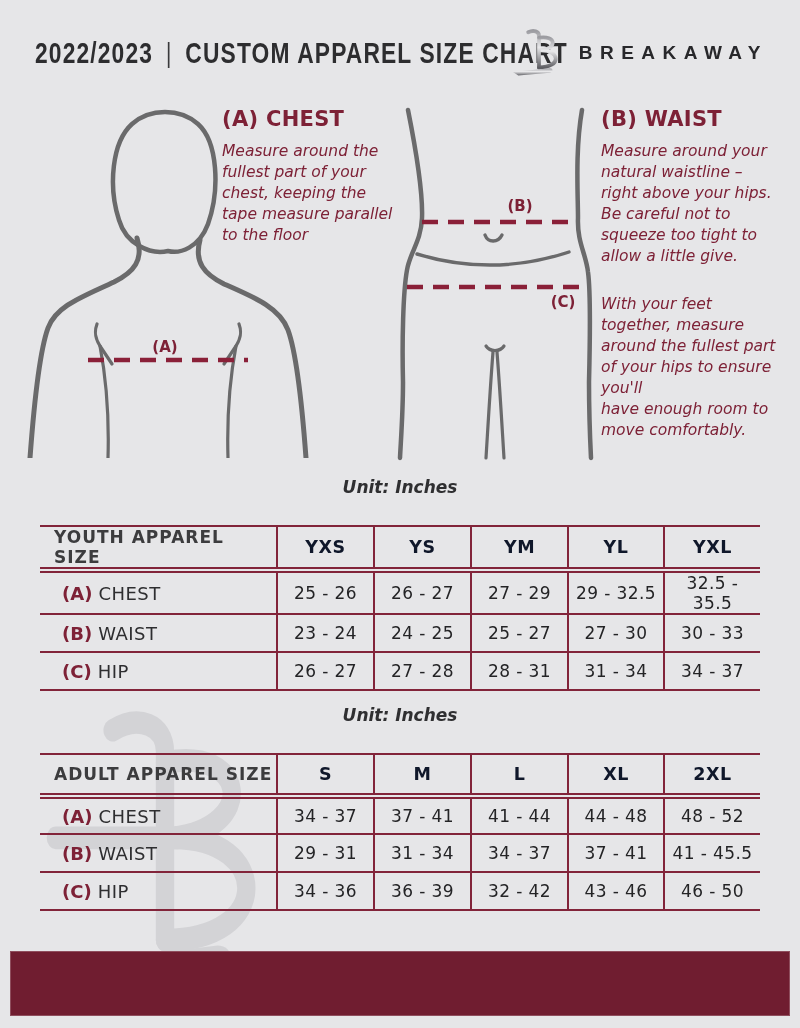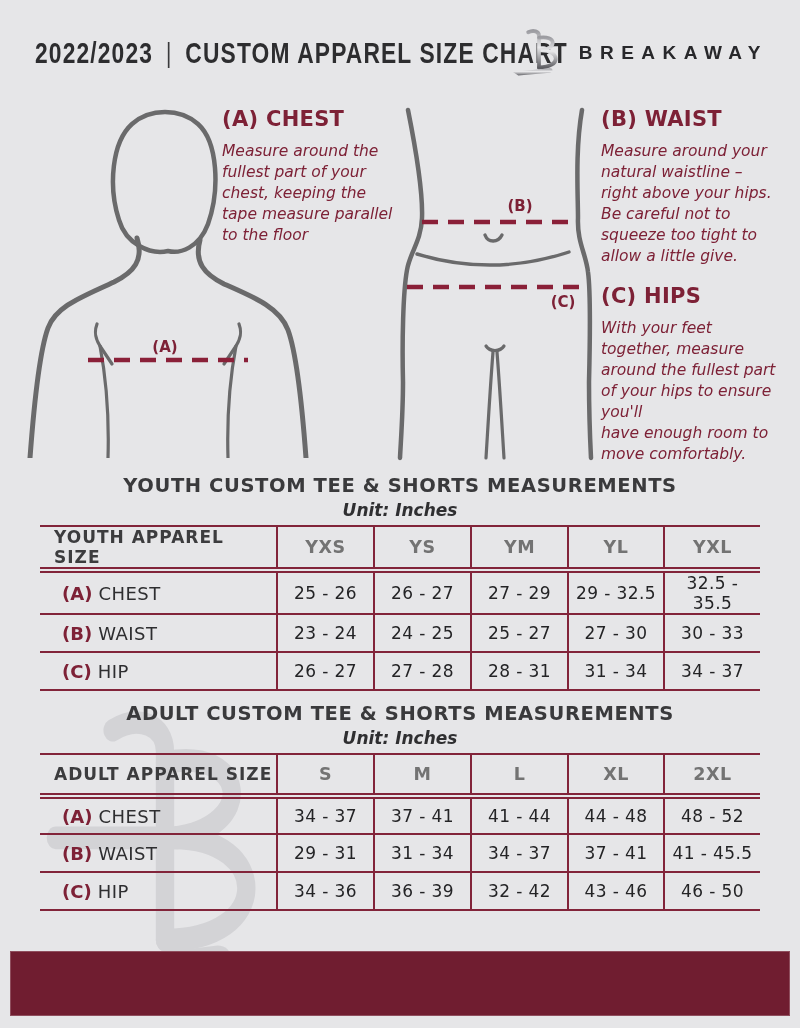--- a/index.html
+++ b/index.html
@@ -63,21 +63,21 @@
     border-collapse:collapse;table-layout:fixed;
     background:transparent;z-index:2;
   }
   table.size th, table.size td{border-left:2px solid var(--line);}
   table.size th:first-child, table.size td:first-child{border-left:none;}
   table.size thead th{
     height:42px;border-top:2px solid var(--line);
     border-bottom:6px double var(--line);
   }
   table.size tbody td{height:38px;border-bottom:2px solid var(--line);}
-  th.sizecol{font-weight:700;font-size:17.5px;color:#737373;letter-spacing:.5px;}
+  th.sizecol{font-weight:700;font-size:17.5px;color:#0f172a;letter-spacing:.5px;}
   th.firstcol{
     text-align:left;padding-left:14px;font-weight:700;
     font-size:17px;letter-spacing:1px;color:#3c3c3e;
   }
   td.rowlabel{text-align:left;padding-left:22px;font-size:18px;white-space:nowrap;}
   td.rowlabel .key{color:var(--maroon);font-weight:700;}
   td.rowlabel .lbl{color:#2e2e30;margin-left:6px;letter-spacing:.5px;}
   td.val{text-align:center;font-size:17px;color:#242426;letter-spacing:.4px;}
   
   .footer-bar{
@@ -187,32 +187,30 @@
       <div class="measure-heading">(B) WAIST</div>
       <div class="measure-body">Measure around your
 natural waistline –
 right above your hips.
 Be careful not to
 squeeze too tight to
 allow a little give.</div>
     </div>
 
     <div class="note" style="left:601px;top:284px;width:188px;">
-      <div class="measure-heading">(C) HIPS</div>
       <div class="measure-body">With your feet
 together, measure
 around the fullest part
 of your hips to ensure
 you'll
 have enough room to
 move comfortably.</div>
     </div>
 
     <div class="tbl-head" style="top:474px;">
-      <div class="tbl-title">YOUTH CUSTOM TEE &amp; SHORTS MEASUREMENTS</div>
       <div class="tbl-sub">Unit: Inches</div>
     </div>
 
     <table class="size" style="top:525px;">
       <colgroup>
           <col style="width:237px">
           <col style="width:97px">
           <col style="width:97px">
           <col style="width:97px">
           <col style="width:96px">
@@ -250,21 +248,20 @@
           <td class="val">26 - 27</td>
           <td class="val">27 - 28</td>
           <td class="val">28 - 31</td>
           <td class="val">31 - 34</td>
           <td class="val">34 - 37</td>
         </tr>
       </tbody>
     </table>
 
     <div class="tbl-head" style="top:702px;">
-      <div class="tbl-title">ADULT CUSTOM TEE &amp; SHORTS MEASUREMENTS</div>
       <div class="tbl-sub">Unit: Inches</div>
     </div>
 
     <table class="size" style="top:753px;">
       <colgroup>
           <col style="width:237px">
           <col style="width:97px">
           <col style="width:97px">
           <col style="width:97px">
           <col style="width:96px">

